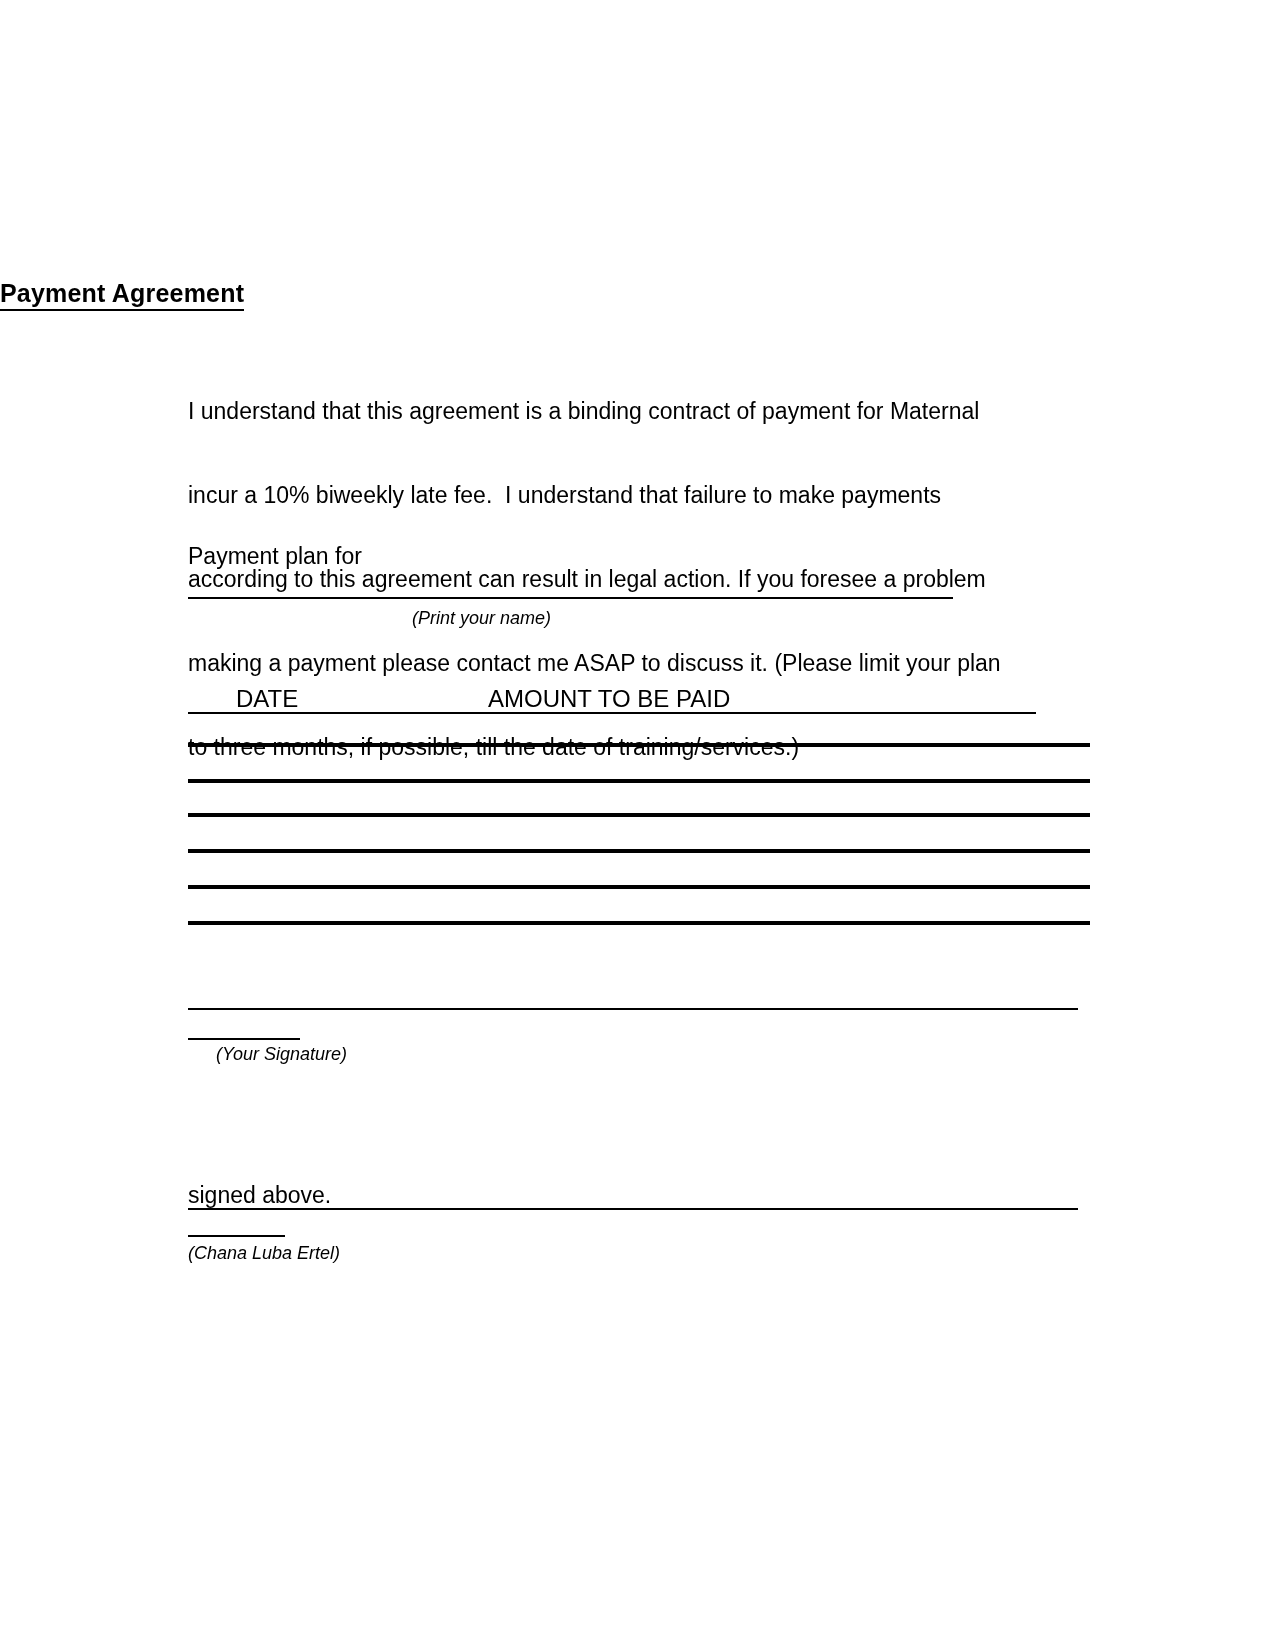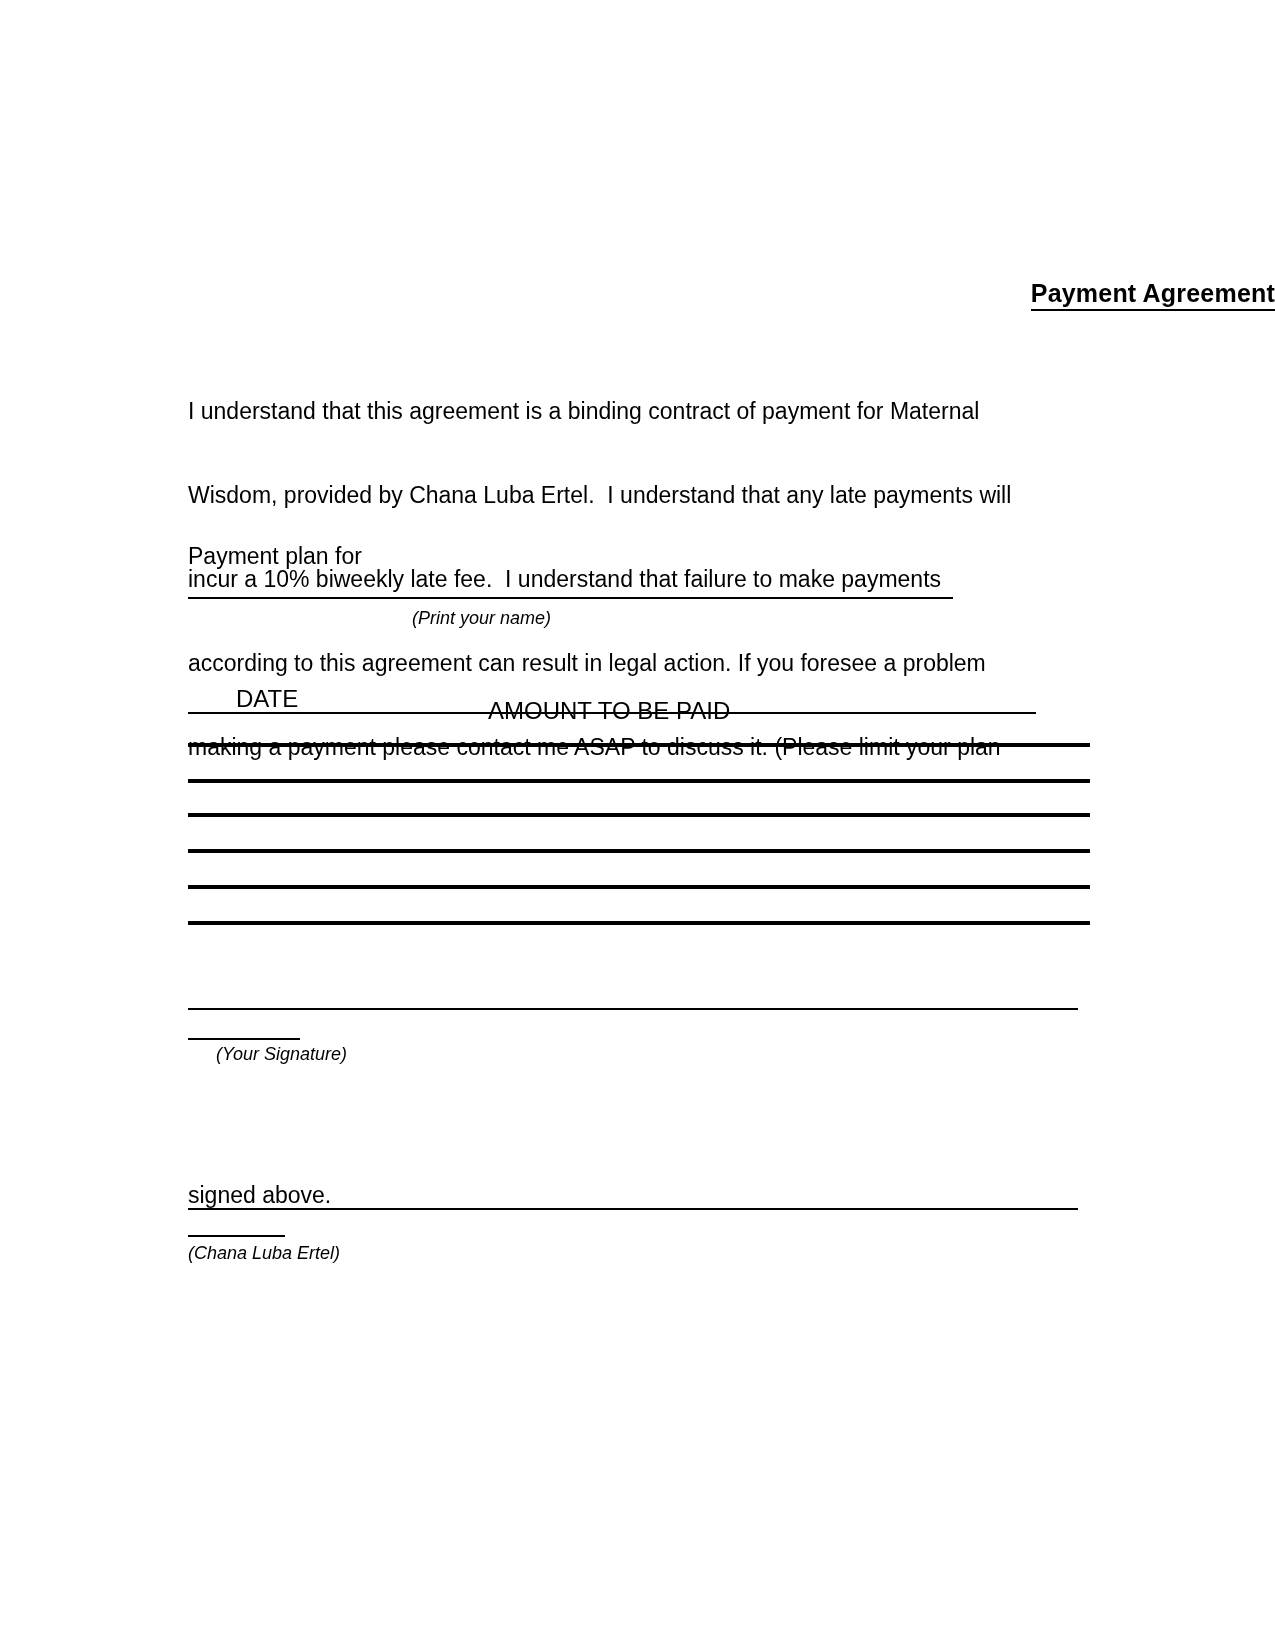--- a/index.html
+++ b/index.html
@@ -16,21 +16,21 @@
     font-family: "Liberation Sans", "DejaVu Sans", sans-serif;
     overflow: hidden;
   }
 
   
   .title-wrap {
     position: absolute;
     top: 281px;
     left: 0;
     width: 1275px;
-    text-align: right;
+    text-align: left;
   }
   .title-text {
     display: inline-block;
     font-size: 25px;
     font-weight: bold;
     line-height: 1;
     letter-spacing: 0.2px;
     padding-bottom: 3px;
     border-bottom: 2px solid #000;
   }
@@ -85,21 +85,21 @@
     top: 685px;
     left: 188px;
     width: 848px;
     height: 27px;
     border-bottom: 2px solid #000;
     font-size: 24px;
     line-height: 28px;
     white-space: pre;
   }
   .hdr-date   { position: absolute; left: 0; top: 0; margin-left: 48px; }
-  .hdr-amount { position: absolute; left: 300px; top: 0; margin-top: 12px; }
+  .hdr-amount { position: absolute; left: 300px; top: 0; }
 
   
   .row-line {
     position: absolute;
     left: 188px;
     width: 902px;
     height: 4px;
     background: #000;
   }
   .r1 { top: 743px; }
@@ -123,24 +123,24 @@
 <body>
 
 <div class="page">
 
   <div class="title-wrap">
     <span class="title-text">Payment Agreement</span>
   </div>
 
   <div class="intro">
     <div>I understand that this agreement is a binding contract of payment for Maternal</div>
-    <div>Wisdom, provided by Chana Luba Ertel.  I understand that any late payments will</div>
     <div>incur a 10% biweekly late fee.  I understand that failure to make payments</div>
     <div>according to this agreement can result in legal action. If you foresee a problem</div>
     <div>making a payment please contact me ASAP to discuss it. (Please limit your plan</div>
+    <div>to three months, if possible, till the date of training/services.)</div>
   </div>
 
   <div class="plan-label">Payment plan for</div>
 
   <div class="thin-line print-name-line"></div>
   <div class="caption print-caption">(Print your name)</div>
 
   <div class="table-header">
     <span class="hdr-date">DATE</span>
     <span class="hdr-amount">AMOUNT TO BE PAID</span>

